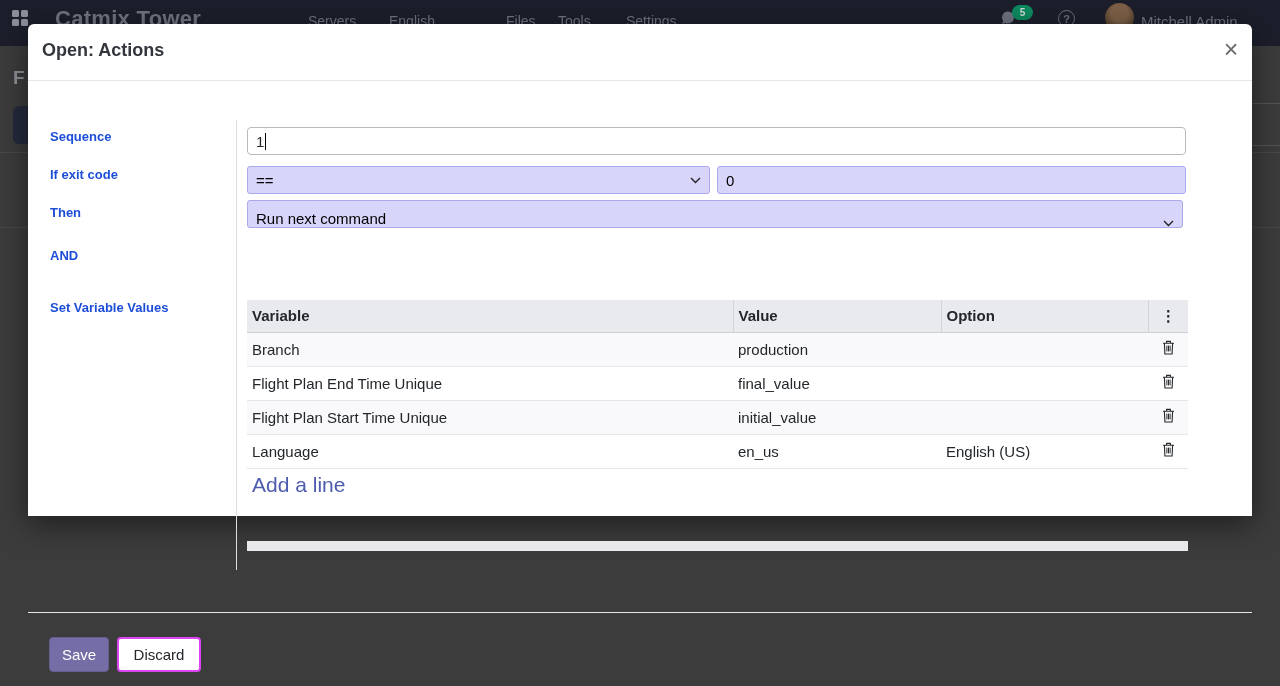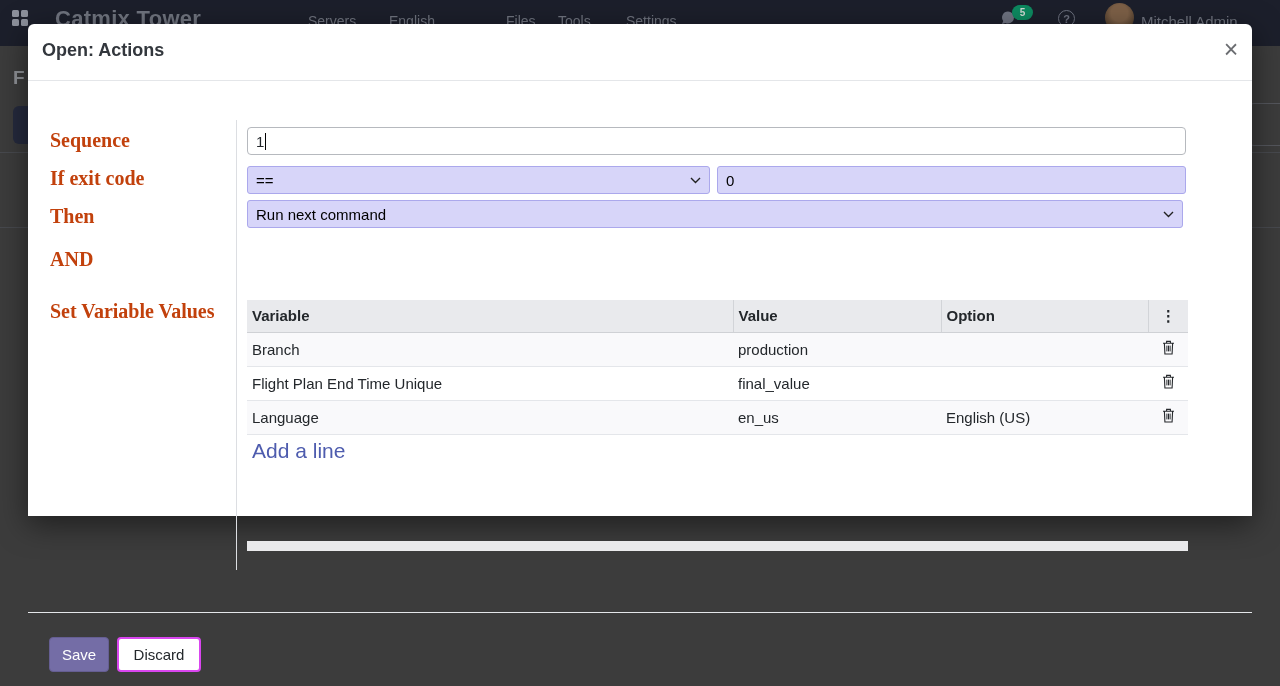--- a/index.html
+++ b/index.html
@@ -36,35 +36,35 @@
 
   
   .modal { left:28px; top:24px; width:1224px; height:492px; background:#fff;
     border-radius:6px 6px 0 0; box-shadow:0 8px 30px rgba(0,0,0,.5); z-index:10; }
   .modal-title { left:14px; top:16px; font-size:18px; font-weight:700; color:#33373d; }
   .close-btn { left:1186px; top:8px; width:34px; height:34px; border:none; background:none;
     font-size:25px; color:#6b6d71; cursor:pointer; line-height:34px; text-align:center; font-weight:400; }
   .hline { height:1px; background:#e4e6e9; }
   .hdr-line { left:0; top:56px; width:1224px; }
 
-  .flabel { left:22px; font-size:20px; font-weight:700; color:#c2410c;font-family:Liberation Serif, serif; }
+  .flabel { left:22px; font-size:13px; font-weight:700; color:#1d4ed8; }
   .vline { left:208px; top:96px; width:1px; height:450px; background:#dcdee2; }
 
   .textbox, .selectbox {
     height:28px; font-size:15px; display:flex; align-items:center;
     padding:0 8px; border-radius:4px; }
   .textbox.white { background:#fff; border:1px solid #b6b9be; }
   .lav { background:#d7d5f9; border:1px solid #aba8ec; border-radius:3px; color:#000; }
   .selectbox { justify-content:space-between; cursor:pointer; }
   .caret { display:inline-block; width:1px; height:17px; background:#000; margin-left:1px; }
 
   .seq-box   { left:219px; top:103px; width:939px; }
   .op-select { left:219px; top:142px; width:463px; }
   .val-box   { left:689px; top:142px; width:469px; }
-  .then-select { left:219px; top:176px; width:936px; }
+  .then-select { left:219px; top:176px; width:936px;align-items:flex-end; }
 
   
   .vtable { left:219px; top:276px; width:941px; border-collapse:collapse; table-layout:fixed; }
   .vtable th { background:#e9eaed; height:32px; text-align:left; font-size:15px; font-weight:700;
     color:#23272b; padding:0 0 0 5px; border-right:1px solid #d2d4d8; border-bottom:1px solid #cfd1d5; }
   .vtable th:last-child { border-right:none; text-align:center; padding:0; cursor:pointer; }
   .vtable td { height:34px; font-size:15px; color:#23272b; padding:0 0 0 5px;
     border-bottom:1px solid #e4e6ea; overflow:hidden; white-space:nowrap; }
   .vtable tbody tr:nth-child(odd) { background:#f9f9fb; }
   .vtable tbody tr { cursor:pointer; }
@@ -178,20 +178,29 @@
       <tr>
         <td>Flight Plan End Time Unique</td>
         <td>final_value</td>
         <td></td>
         <td class="td-action"><button class="trash-btn"><svg width="13" height="15" viewBox="0 0 13 15">
                 <path d="M1 3.2h11M4.6 3V1.4h3.8V3M2.4 3.4l.5 10.6h7.2l.5-10.6" fill="none" stroke="#26292d" stroke-width="1.1"></path>
                 <path d="M4.9 5.6v5.8M6.5 5.6v5.8M8.1 5.6v5.8" stroke="#26292d" stroke-width="1"></path>
               </svg></button></td>
       </tr>
       <tr>
+        <td>Flight Plan Start Time Unique</td>
+        <td>initial_value</td>
+        <td></td>
+        <td class="td-action"><button class="trash-btn"><svg width="13" height="15" viewBox="0 0 13 15">
+                <path d="M1 3.2h11M4.6 3V1.4h3.8V3M2.4 3.4l.5 10.6h7.2l.5-10.6" fill="none" stroke="#26292d" stroke-width="1.1"></path>
+                <path d="M4.9 5.6v5.8M6.5 5.6v5.8M8.1 5.6v5.8" stroke="#26292d" stroke-width="1"></path>
+              </svg></button></td>
+      </tr>
+      <tr>
         <td>Language</td>
         <td>en_us</td>
         <td>English (US)</td>
         <td class="td-action"><button class="trash-btn"><svg width="13" height="15" viewBox="0 0 13 15">
                 <path d="M1 3.2h11M4.6 3V1.4h3.8V3M2.4 3.4l.5 10.6h7.2l.5-10.6" fill="none" stroke="#26292d" stroke-width="1.1"></path>
                 <path d="M4.9 5.6v5.8M6.5 5.6v5.8M8.1 5.6v5.8" stroke="#26292d" stroke-width="1"></path>
               </svg></button></td>
       </tr>
       <tr class="addline-row" style="height:32px">
         <td colspan="4" style="border-bottom:none">

